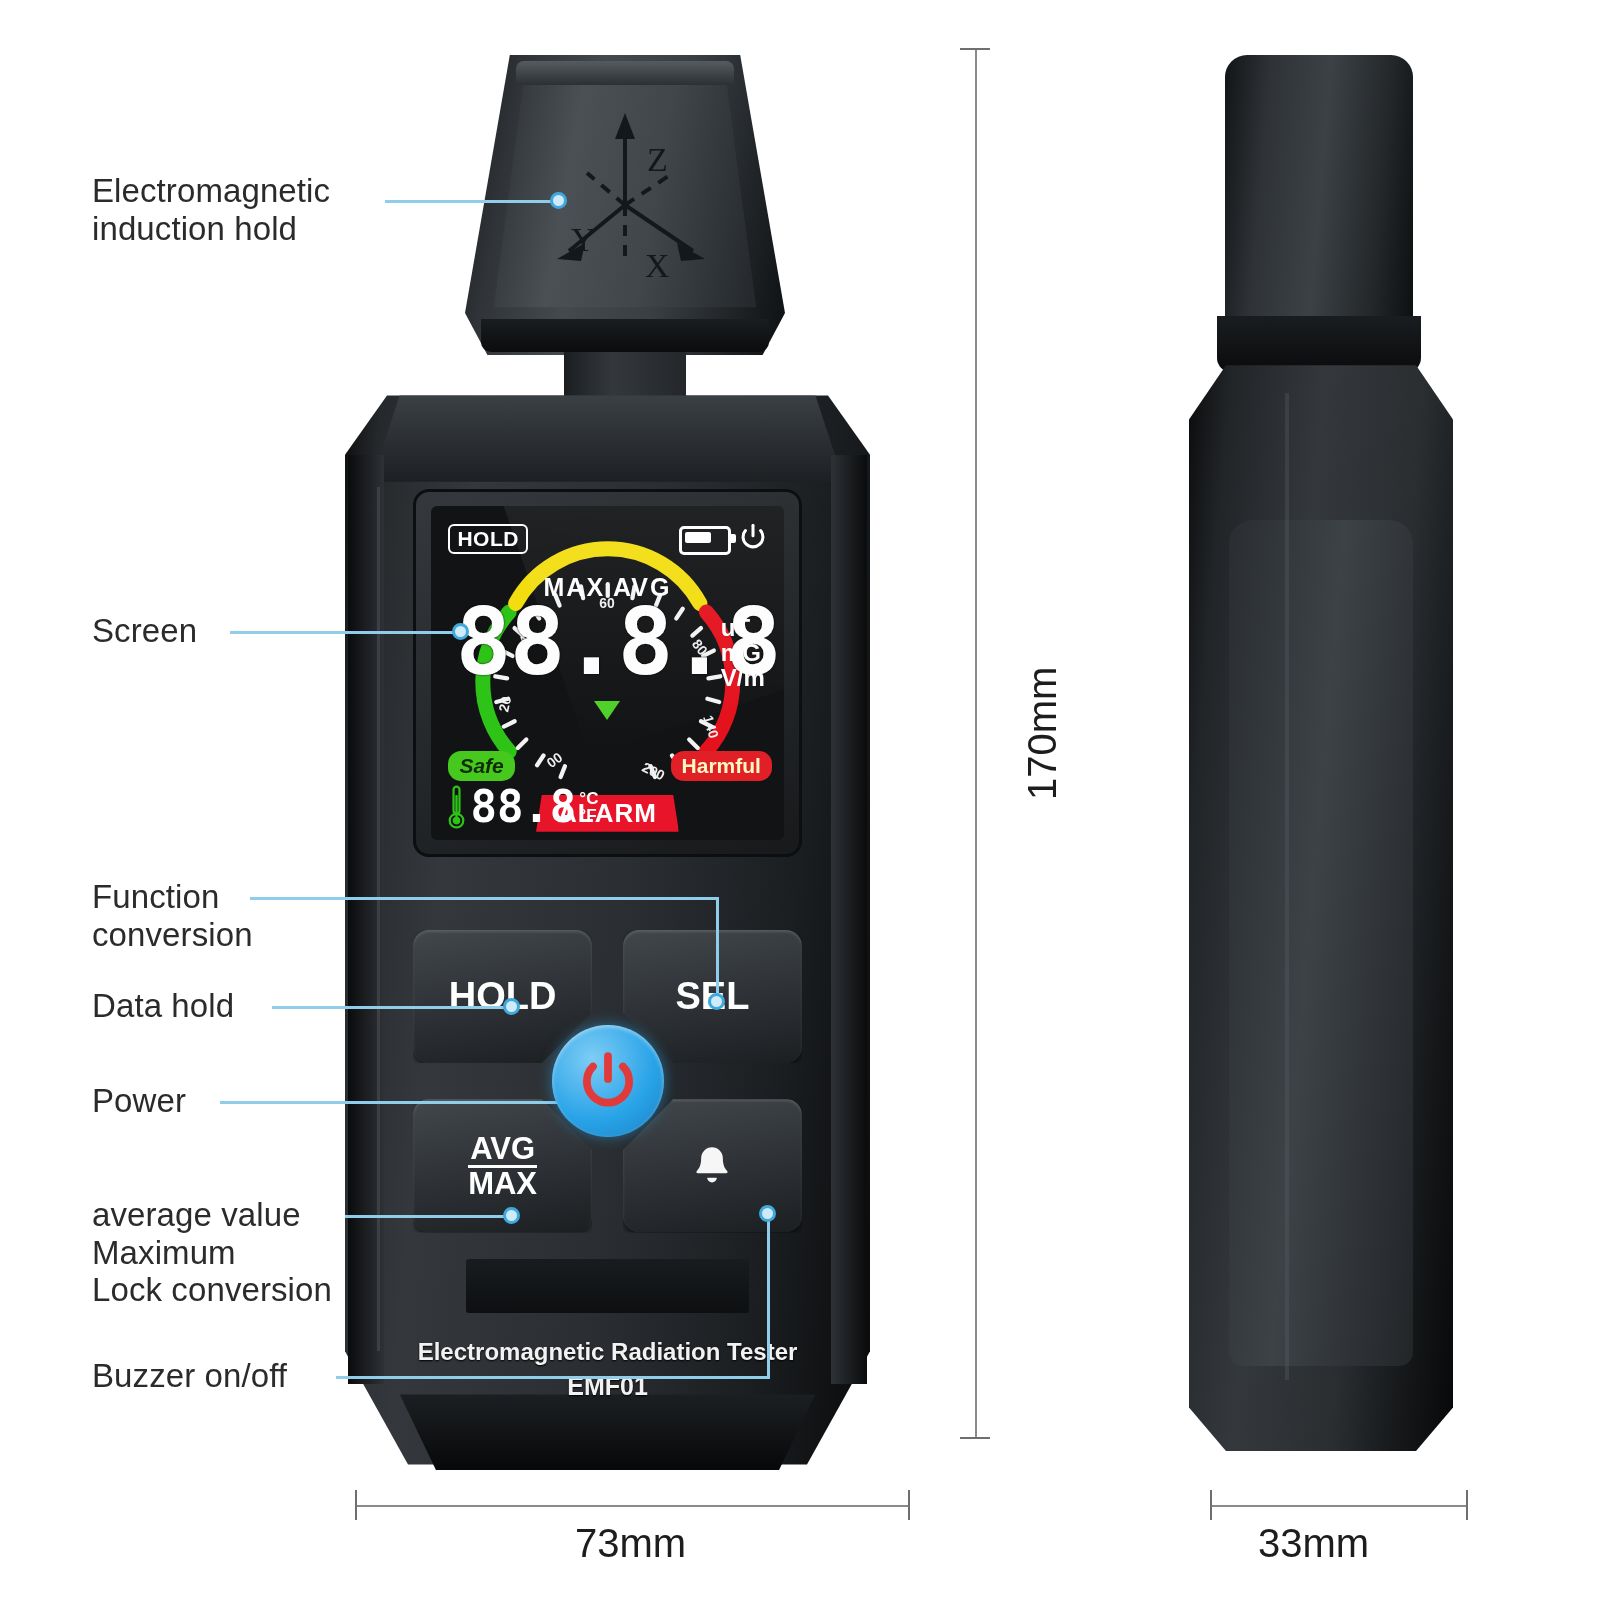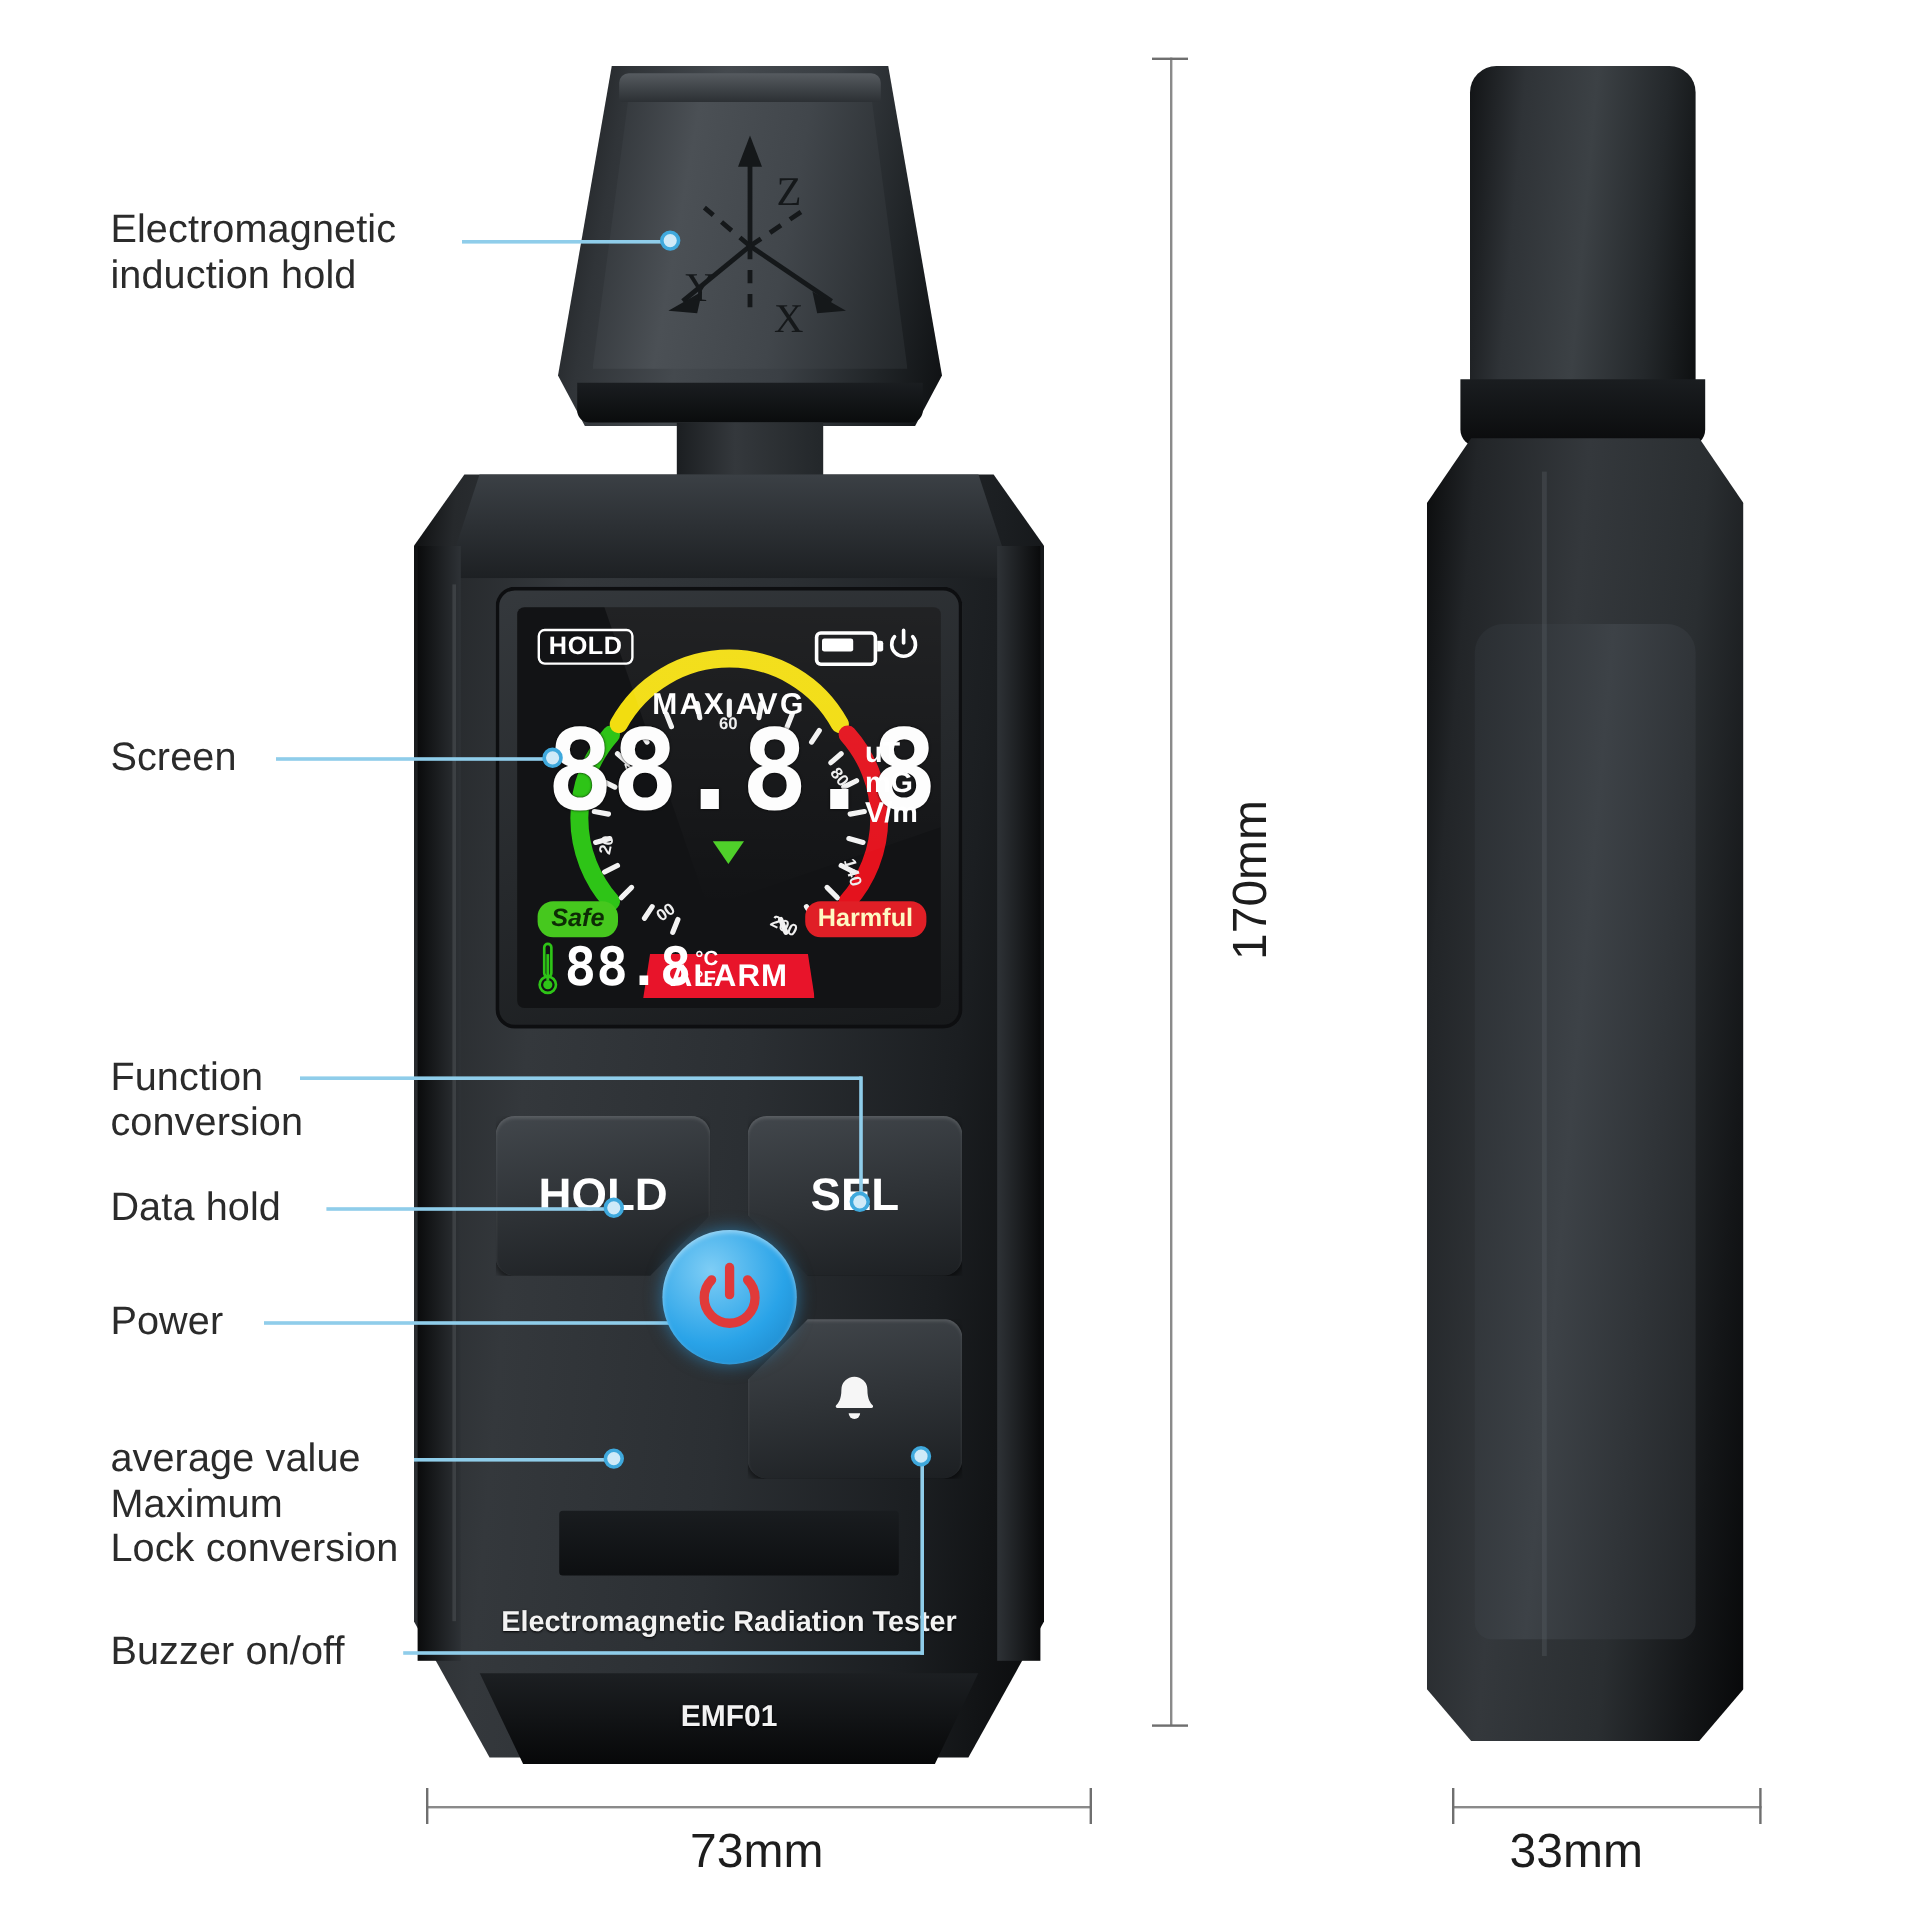--- a/index.html
+++ b/index.html
@@ -129,21 +129,21 @@
      width:112px;height:112px;border-radius:50%;
      background:radial-gradient(circle at 36% 30%,#7ecdf5,#29a3e8 58%,#1b7fc0 100%);
      box-shadow:0 0 14px rgba(41,163,232,.55),inset 0 2px 4px rgba(255,255,255,.45);
      display:flex;align-items:center;justify-content:center;z-index:3;}
   .power svg{width:62px;height:62px;}
 
   .strip{position:absolute;left:23%;top:80.5%;width:54%;height:5%;
      background:linear-gradient(180deg,#191c1f,#0d0f11);border-radius:3px;}
   .brand{position:absolute;left:0;right:0;top:87.5%;text-align:center;color:#f2f2f2;
      font-size:24px;font-weight:bold;line-height:1.4;text-shadow:0 1px 2px #000;}
-  .brand .m{font-size:25px;margin-top:44px;}
+  .brand .m{font-size:25px;}
 
   
   .side{position:absolute;left:1165px;top:55px;width:400px;height:1410px;}
   .side .cap2{position:absolute;left:15%;top:0;width:47%;height:21%;
      background:linear-gradient(95deg,#121416 0%,#2f3337 22%,#3c4145 50%,#24282b 78%,#0c0e0f 100%);
      border-radius:22px 22px 10px 10px;}
   .side .cap2b{position:absolute;left:13%;top:18.5%;width:51%;height:4%;
      background:linear-gradient(180deg,#1a1d20,#0a0b0c);border-radius:0 0 14px 14px;}
   .side .bodyS{position:absolute;left:6%;top:22%;width:66%;height:77%;
      background:linear-gradient(95deg,#0a0b0c 0%,#222528 12%,#34383c 38%,#2a2e31 66%,#141618 86%,#070809 100%);
@@ -280,20 +280,26 @@
       </div>
     </div>
 
     <div class="keypad">
       <div class="key hold">
         <span>HOLD</span>
       </div>
       <div class="key sel">
         <span>SEL</span>
       </div>
+      <div class="key avg">
+        <div class="stack">
+          <div class="a">AVG</div>
+          <div>MAX</div>
+        </div>
+      </div>
       <div class="key buz">
         <svg width="50" height="50" viewBox="0 0 24 24">
           <path d="M12 3a5.2 5.2 0 0 1 5.2 5.2c0 4 1.3 5.4 2.1 6.2.4.4.1 1.1-.5 1.1H5.2c-.6 0-.9-.7-.5-1.1.8-.8 2.1-2.2 2.1-6.2A5.2 5.2 0 0 1 12 3z" fill="#f6f6f6"></path>
           <path d="M9.7 17.6h4.6a2.3 2.3 0 0 1-4.6 0z" fill="#f6f6f6"></path>
         </svg>
       </div>
       <div class="power">
         <svg viewBox="0 0 24 24">
           <path d="M6.2 6.4a8.2 8.2 0 1 0 11.6 0" fill="none" stroke="#e03a3a" stroke-width="3" stroke-linecap="round"></path>
           <line x1="12" y1="2.4" x2="12" y2="11.2" stroke="#e03a3a" stroke-width="3" stroke-linecap="round"></line>

